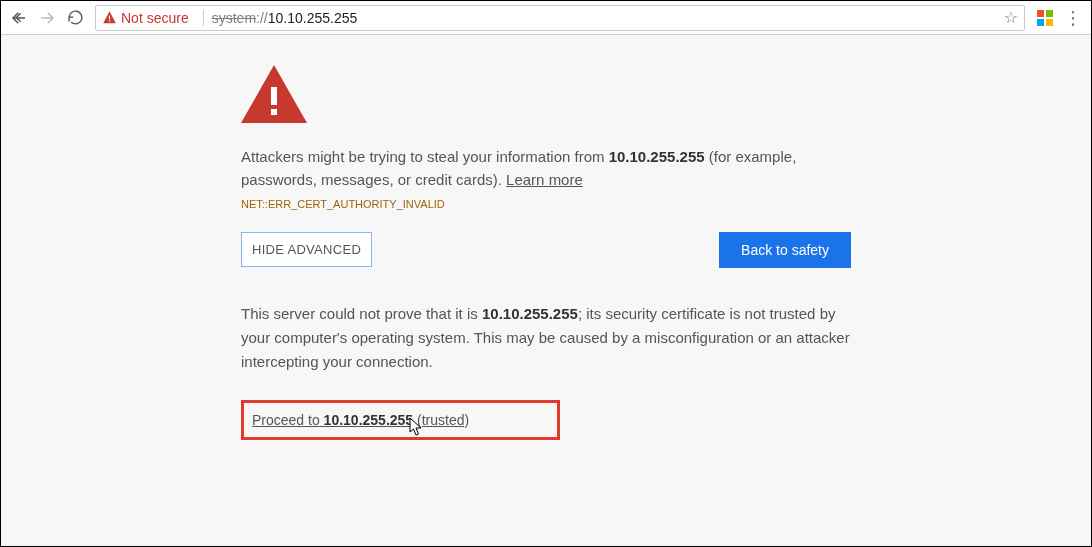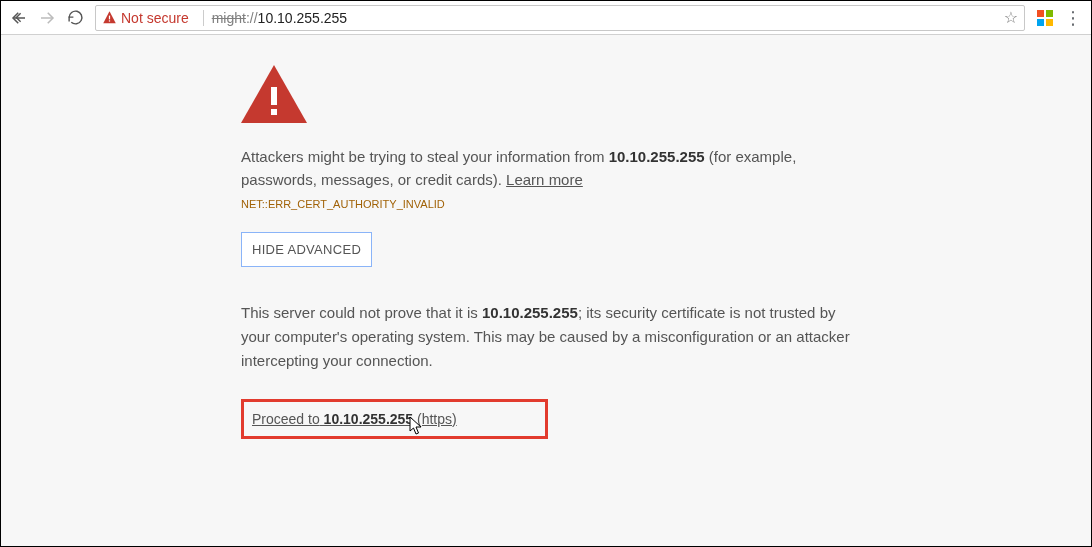--- a/index.html
+++ b/index.html
@@ -218,21 +218,21 @@
   <div class="omnibox">
     <span class="security-chip">
       <svg width="15" height="15" viewBox="0 0 24 24">
           <path fill="#c5392f" d="M12 2 L22 21 H2 Z"></path>
           <rect x="11" y="9" width="2" height="6" fill="#fff"></rect>
           <rect x="11" y="16.5" width="2" height="2" fill="#fff"></rect>
         </svg>
       <span class="not-secure-text">Not secure</span>
     </span>
     <span class="chip-divider"></span>
-    <span class="url-scheme">might</span>
+    <span class="url-scheme">system</span>
       <span class="url-sep">://</span>
       <span class="url-host">10.10.255.255</span>
     <span style="flex:1"></span>
     <span class="omnibox-star">☆</span>
   </div>
 
   <div class="win-icon">
     <svg width="16" height="16" viewBox="0 0 16 16">
       <rect x="0" y="0" width="7" height="7" fill="#f25022"></rect>
       <rect x="9" y="0" width="7" height="7" fill="#7fba00"></rect>
@@ -257,29 +257,30 @@
 
     <p class="para">
       <span>Attackers might be trying to steal your information from </span><b>10.10.255.255</b><span> (for example, passwords, messages, or credit cards). </span><a class="learn-link">Learn more</a>
     </p>
 
     <div class="error-code">NET::ERR_CERT_AUTHORITY_INVALID</div>
 
 
     <div class="button-row">
       <button class="hide-advanced-btn">HIDE ADVANCED</button>
+      <button class="safety-btn">Back to safety</button>
     </div>
 
     <p class="advanced-para">
       <span>This server could not prove that it is</span><b> 10.10.255.255</b><span>; its security certificate is not trusted by your computer's operating system. This may be caused by a misconfiguration or an attacker intercepting your connection.</span>
     </p>
 
     <div class="proceed-wrap">
       <a class="proceed-link">
-        <span>Proceed to</span><b> 10.10.255.255 </b><span>(https)</span>
+        <span>Proceed to</span><b> 10.10.255.255 </b><span>(trusted)</span>
       </a>
       <svg class="cursor-img" width="18" height="22" viewBox="0 0 18 22">
         <path fill="#fff" stroke="#000" stroke-width="1" d="M2 1 L2 15 L5.5 12 L8 18 L10.5 17 L8 11 L13 11 Z"></path>
       </svg>
     </div>
 
   </div>
 </div>
 
 </body></html>

